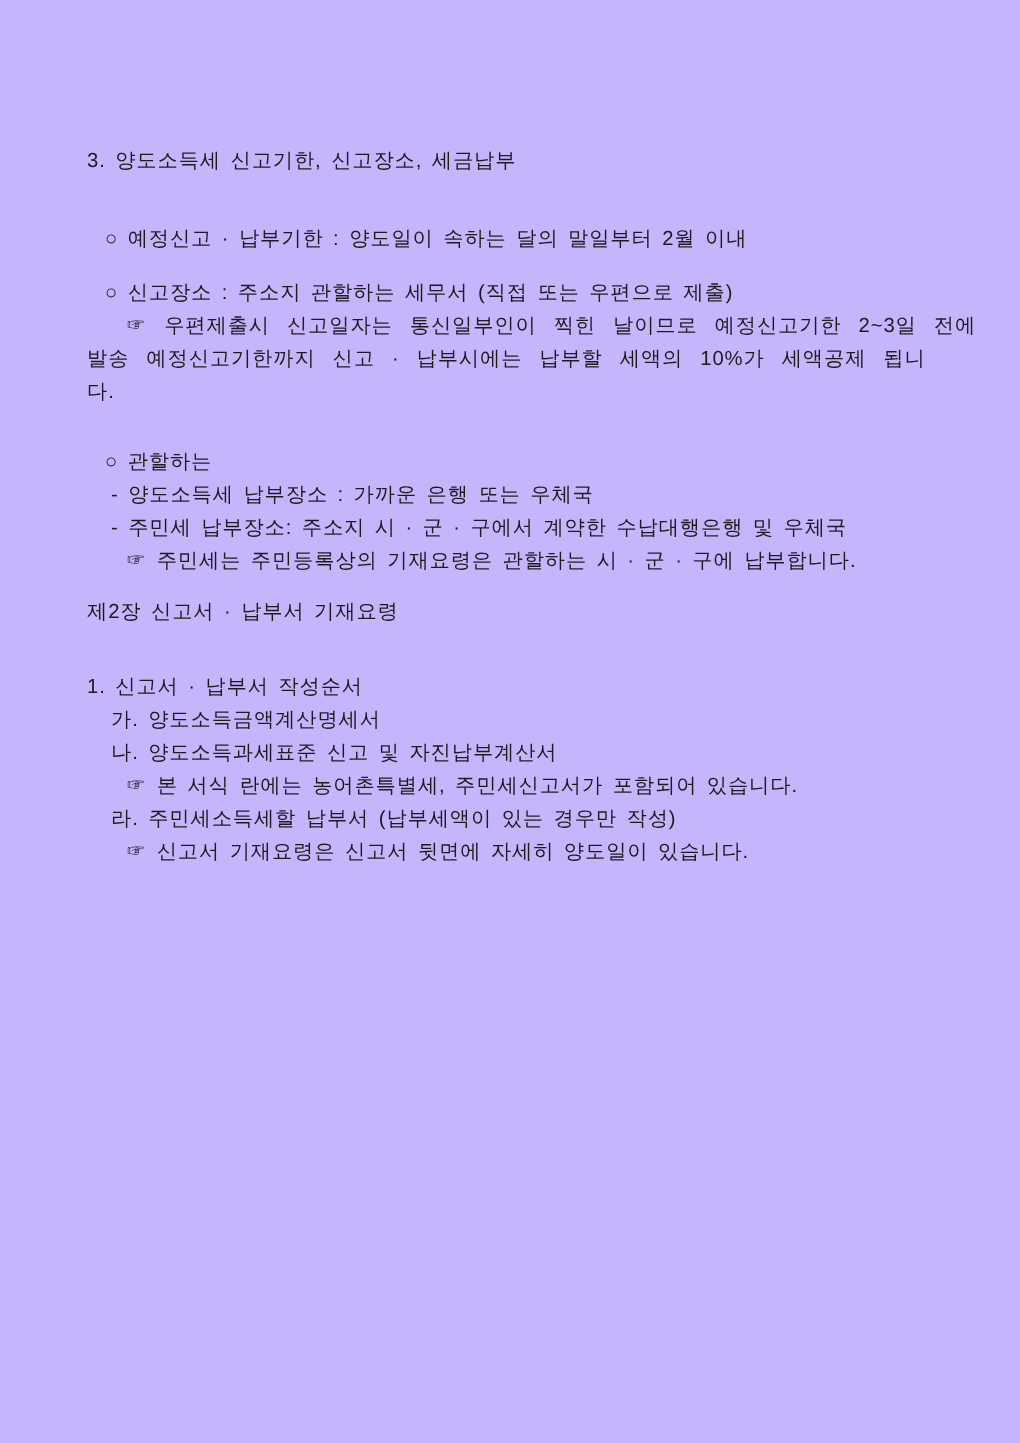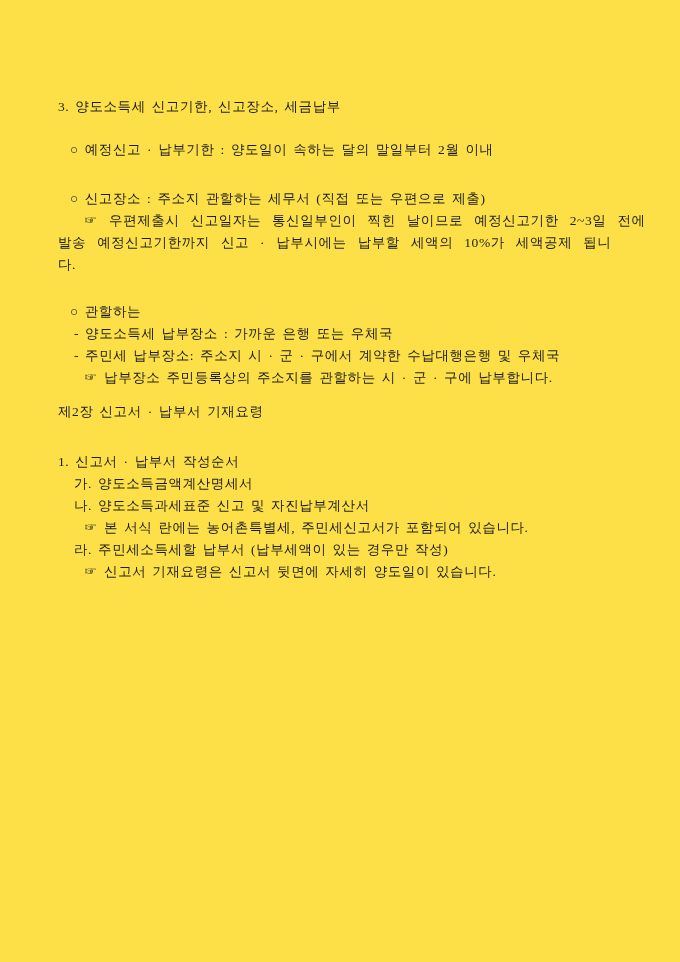--- a/index.html
+++ b/index.html
@@ -4,42 +4,42 @@
 <style>
   html, body {
     margin: 0;
     padding: 0;
     background: #ffffff;
   }
   .page {
     position: relative;
     width: 680px;
     height: 962px;
-    background: #fde047;
+    background: #c4b5fd;
     box-sizing: border-box;
     padding: 96px 54px 0 58px;
     overflow: hidden;
-    font-family: Liberation Serif, serif;
+    font-family: Liberation Sans, sans-serif;
     font-size: 13.5px;
     line-height: 22px;
     color: #1c1c1c;
     letter-spacing: 0.6px;
     word-spacing: 2px;
   }
   .line {
     white-space: nowrap;
   }
   
   .ind-circle { margin-left: 12px; }  
   .ind-dash   { margin-left: 16px; }  
   .ind-hand   { margin-left: 26px; }  
   .ind-cont   { }  
   
-  .mt-g1 { margin-top: 21px; }
-  .mt-g2 { margin-top: 27px; }
+  .mt-g1 { margin-top: 30px; }
+  .mt-g2 { margin-top: 14px; }
   .mt-g3 { margin-top: 25px; }
   .mt-g4 { margin-top: 12px; }
   .mt-g5 { margin-top: 28px; }
   
   .stretch { word-spacing: 7px; }
 </style>
 </head>
 <body>
 
 <div class="page">
@@ -54,21 +54,21 @@
     <div class="line ind-circle mt-g2">○ 신고장소 : 주소지 관할하는 세무서 (직접 또는 우편으로 제출)</div>
     <div class="line ind-hand stretch">☞ 우편제출시 신고일자는 통신일부인이 찍힌 날이므로 예정신고기한 2~3일 전에</div>
     <div class="line ind-cont stretch">발송 예정신고기한까지 신고 · 납부시에는 납부할 세액의 10%가 세액공제 됩니</div>
     <div class="line ind-cont">다.</div>
   </div>
 
   <div>
     <div class="line ind-circle mt-g3">○ 관할하는</div>
     <div class="line ind-dash">- 양도소득세 납부장소 : 가까운 은행 또는 우체국</div>
     <div class="line ind-dash">- 주민세 납부장소: 주소지 시 · 군 · 구에서 계약한 수납대행은행 및 우체국</div>
-    <div class="line ind-hand">☞ 납부장소 주민등록상의 주소지를 관할하는 시 · 군 · 구에 납부합니다.</div>
+    <div class="line ind-hand">☞ 주민세는 주민등록상의 기재요령은 관할하는 시 · 군 · 구에 납부합니다.</div>
   </div>
 
   <div class="line mt-g4">제2장 신고서 · 납부서 기재요령</div>
 
   <div>
     <div class="line mt-g5">1. 신고서 · 납부서 작성순서</div>
     <div class="line ind-dash">가. 양도소득금액계산명세서</div>
     <div class="line ind-dash">나. 양도소득과세표준 신고 및 자진납부계산서</div>
     <div class="line ind-hand">☞ 본 서식 란에는 농어촌특별세, 주민세신고서가 포함되어 있습니다.</div>
     <div class="line ind-dash">라. 주민세소득세할 납부서 (납부세액이 있는 경우만 작성)</div>

